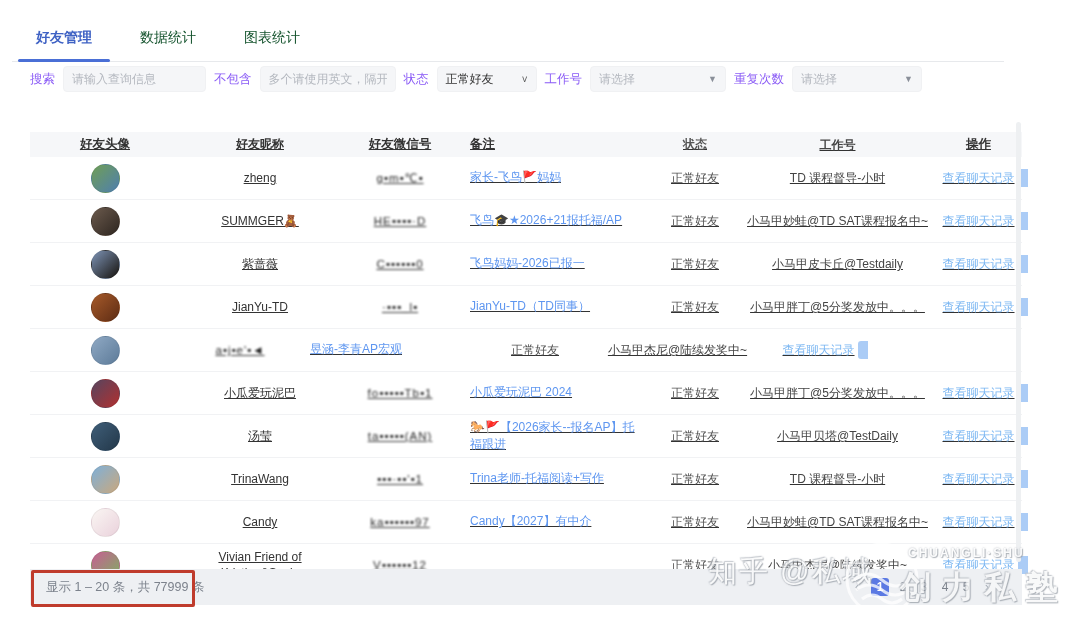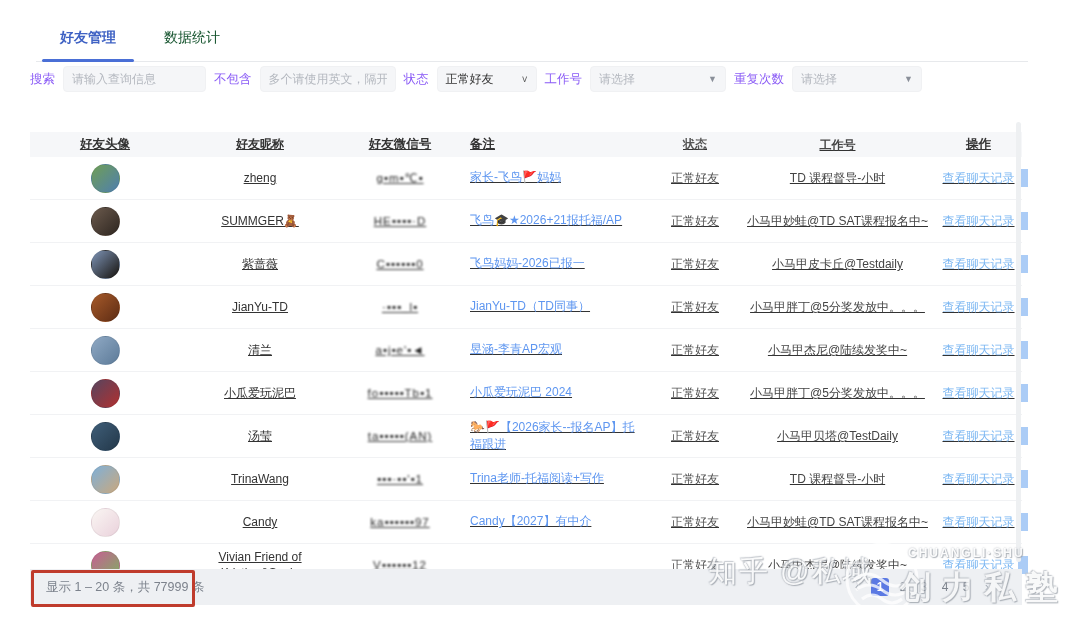--- a/index.html
+++ b/index.html
@@ -1,20 +1,20 @@
 <!DOCTYPE html>
 <html><head>
 <meta charset="utf-8">
 <style>
   html,body{margin:0;padding:0;background:#fff;}
   .canvas{position:relative;width:1069px;height:619px;background:#fff;overflow:hidden;
           font-family:"Liberation Sans","DejaVu Sans",sans-serif;color:#333;}
 
   
-  .tabbar{position:absolute;left:36px;top:14px;width:992px;height:47px;
+  .tabbar{position:absolute;left:12px;top:14px;width:992px;height:47px;
           border-bottom:1px solid #e7e9ec;display:flex;align-items:center;}
   .tab{padding:0 24px;font-size:14px;color:#14532d;height:100%;display:flex;align-items:center;cursor:pointer;position:relative;}
   .tab.active{color:#3f62c4;font-weight:bold;}
   .tab.active .underline{position:absolute;left:6px;right:6px;bottom:-1px;height:3px;background:#4a6fd6;border-radius:2px;}
 
   
   .filters{position:absolute;left:30px;top:66px;width:1010px;height:26px;display:flex;align-items:center;gap:8px;}
   .flabel{font-size:12.5px;color:#8b5cf6;white-space:nowrap;}
   .finput{height:24px;background:#f5f6f8;border:1px solid #f0f1f3;border-radius:4px;
           font-size:12px;color:#c2410c;padding:0 8px;outline:none;font-family:inherit;}
@@ -79,20 +79,23 @@
 <div class="canvas">
 
   <div class="tabbar">
     <div class="tab active">
       <span>好友管理</span>
       <span class="underline"></span>
     </div>
     <div class="tab">
       <span>数据统计</span>
     </div>
+    <div class="tab">
+      <span>图表统计</span>
+    </div>
   </div>
 
   <div class="filters">
     <span class="flabel">搜索</span>
     <input class="finput" style="width: 125px;" placeholder="请输入查询信息">
     <span class="flabel">不包含</span>
     <input class="finput" style="width: 118px;" placeholder="多个请使用英文，隔开">
     <span class="flabel">状态</span>
     <div class="fselect" style="width:82px;">
       <span class="val">正常好友</span>
@@ -218,23 +221,20 @@
     </div>
     <div class="td c-action">
       <a class="action-link">查看聊天记录</a>
       <span class="edge-btn"></span>
     </div>
   </div>
 
   <div class="tr">
     <div class="td c-avatar">
       <span class="avatar" style="background: linear-gradient(135deg, rgb(143, 169, 196), rgb(93, 123, 153));"></span>
-    </div>
-    <div class="td c-nick">
-      <span class="nick">清兰</span>
     </div>
     <div class="td c-wechat">
       <span class="wechat">a▪j▪e'▪◄</span>
     </div>
     <div class="td c-remark">
       <a class="remark-link">昱涵-李青AP宏观</a>
     </div>
     <div class="td c-status">
       <span class="status">正常好友</span>
     </div>

